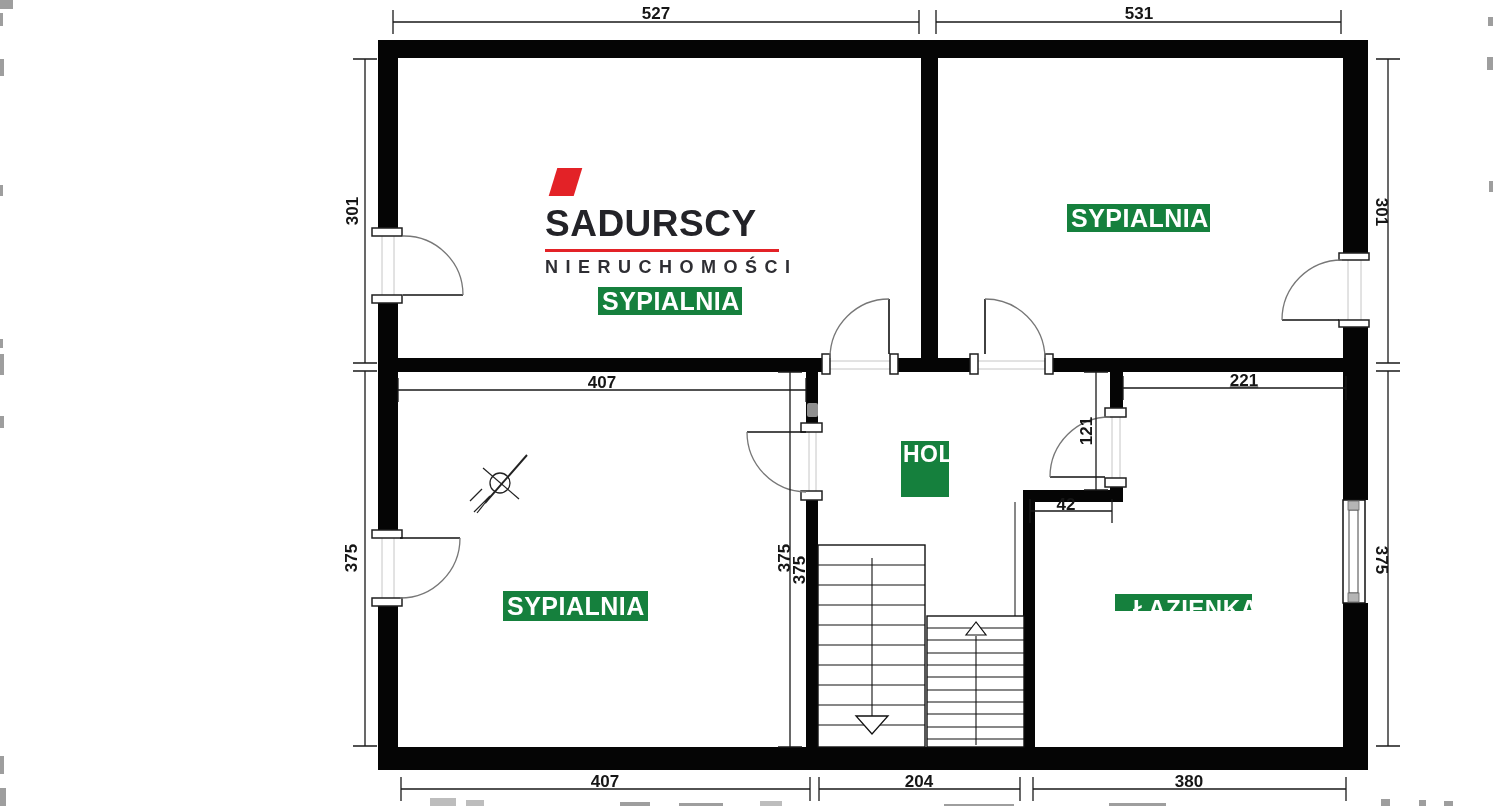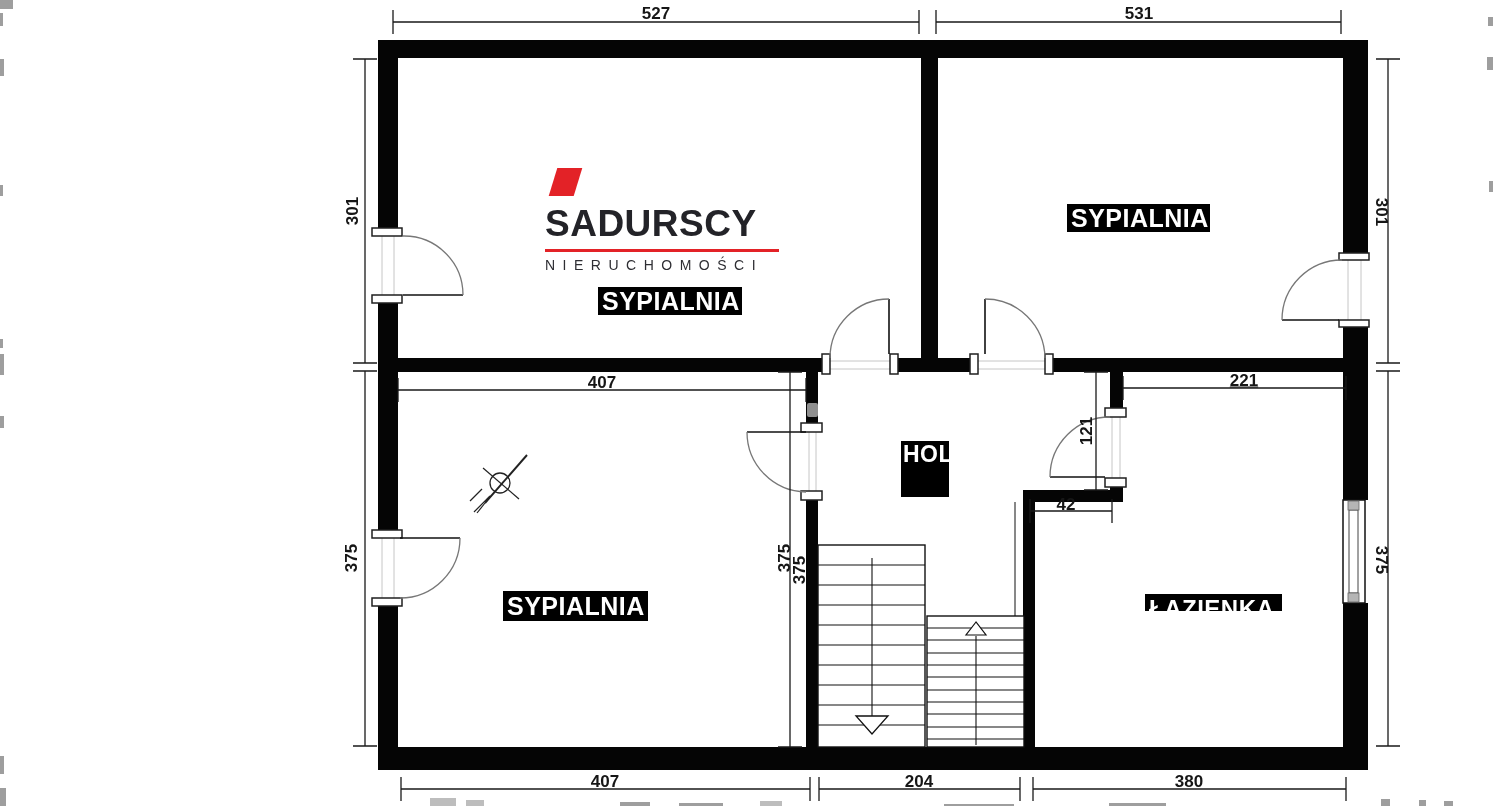--- a/index.html
+++ b/index.html
@@ -1,36 +1,36 @@
 <!DOCTYPE html>
 <html><head>
 <meta charset="utf-8">
 <style>
   html,body{margin:0;padding:0;background:#ffffff;}
   .stage{position:relative;width:1493px;height:806px;background:#ffffff;overflow:hidden;
          font-family:"Liberation Sans", sans-serif;}
   svg{position:absolute;left:0;top:0;}
   
-  .room{position:absolute;background:#000000;color:#ffffff;font-weight:bold;
+  .room{position:absolute;background:#15803d;color:#ffffff;font-weight:bold;
         font-size:25px;line-height:28px;letter-spacing:0.5px;padding-left:4px;
         white-space:nowrap;box-sizing:border-box;}
   
   .dim{position:absolute;font-size:17px;font-weight:bold;color:#161616;
        transform:translate(-50%,-50%);white-space:nowrap;line-height:1;}
   .dim.rotccw{transform:translate(-50%,-50%) rotate(-90deg);}
   .dim.rotcw{transform:translate(-50%,-50%) rotate(90deg);}
   
   .logo{position:absolute;left:545px;top:166px;width:250px;color:#232328;}
   .logo-row1{display:flex;align-items:flex-start;font-size:36px;font-weight:800;
              letter-spacing:1px;line-height:34px;}
   .logo-mark{width:25px;height:28px;background:#e32227;transform:skewX(-17deg);
              margin-left:8px;margin-top:2px;}
   .logo-row2{font-size:37px;font-weight:800;letter-spacing:0.5px;line-height:38px;margin-top:9px;}
   .logo-rule{width:234px;height:3px;background:#e32227;margin-top:6px;}
-  .logo-row3{font-size:14px;font-weight:400;letter-spacing:7.5px;color:#2e2e33;
+  .logo-row3{font-size:18px;font-weight:700;letter-spacing:7.5px;color:#2e2e33;
              margin-top:5px;white-space:nowrap;}
   
   .art{position:absolute;background:#9e9e9e;}
   .art.lt{background:#bdbdbd;}
 </style>
 </head>
 <body>
 
 <div class="stage">
 
@@ -180,21 +180,21 @@
     </div>
     <div class="logo-row2">SADURSCY</div>
     <div class="logo-rule"></div>
     <div class="logo-row3">NIERUCHOMOŚCI</div>
   </div>
 
   <div class="room" style="left:598px;top:287px;width:144px;height:28px;">SYPIALNIA</div>
   <div class="room" style="left:1067px;top:204px;width:143px;height:28px;">SYPIALNIA</div>
   <div class="room" style="left:503px;top:591px;width:145px;height:30px;line-height:30px;">SYPIALNIA</div>
   <div class="room" style="left:901px;top:441px;width:48px;height:56px;font-size:23px;line-height:26px;padding-left:2px;">HOL</div>
-  <div class="room" style="left:1115px;top:594px;width:137px;height:17px;line-height:29px;font-size:24px;padding-left:4px;margin-left:30px;">ŁAZIENKA</div>
+  <div class="room" style="left:1115px;top:594px;width:137px;height:17px;line-height:29px;font-size:24px;padding-left:18px;">ŁAZIENKA</div>
 
   <div class="dim" style="left:656px;top:13px;">527</div>
   <div class="dim" style="left:1139px;top:13px;">531</div>
   <div class="dim" style="left:605px;top:781px;">407</div>
   <div class="dim" style="left:919px;top:781px;">204</div>
   <div class="dim" style="left:1189px;top:781px;">380</div>
   <div class="dim rotccw" style="left:352px;top:211px;">301</div>
   <div class="dim rotccw" style="left:351px;top:558px;">375</div>
   <div class="dim rotcw" style="left:1381px;top:212px;">301</div>
   <div class="dim rotcw" style="left:1381px;top:560px;">375</div>

